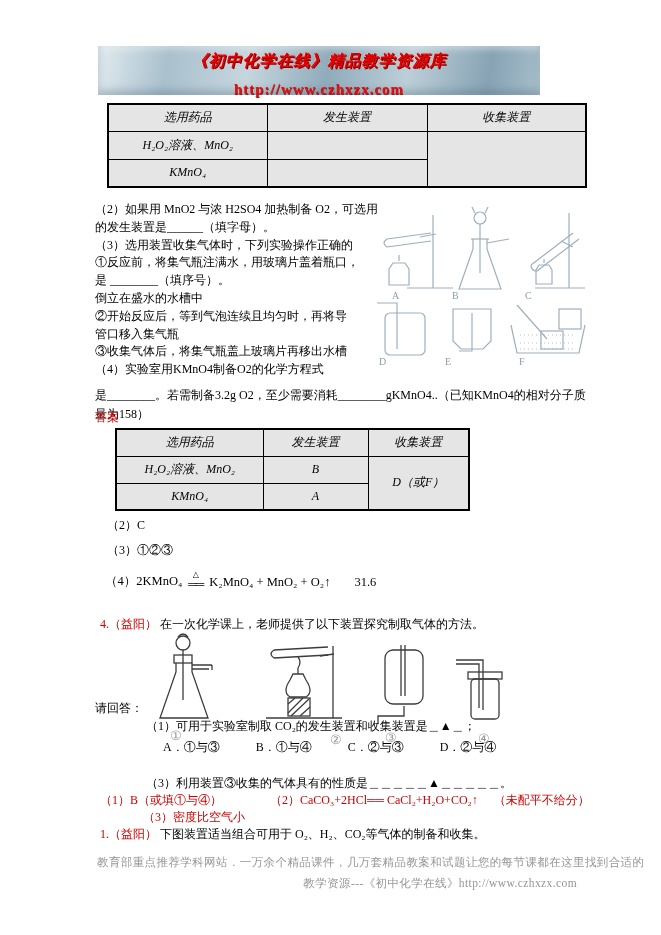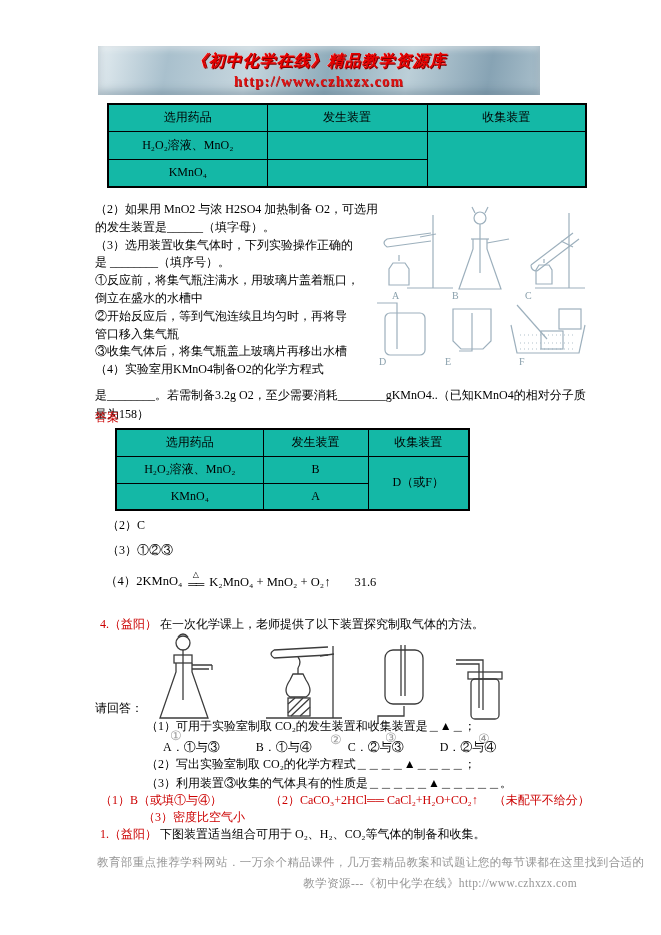--- a/index.html
+++ b/index.html
@@ -8,25 +8,25 @@
   .page { position:absolute; left:0; top:0; width:661px; height:935px; background:#fff; overflow:hidden; }
   .abs { position:absolute; }
   .line { white-space:nowrap; }
 
   
   .banner { left:98px; top:46px; width:442px; height:49px;
     background:linear-gradient(100deg,#e3ecf0 0%,#a9c0cd 16%,#c6d6de 34%,#8facbb 52%,#bccfd8 70%,#87a3b4 88%,#a9bfcb 100%);
     box-shadow:inset 0 -4px 8px rgba(60,90,110,.35), inset 0 3px 6px rgba(255,255,255,.5); }
   .banner-title { margin-top:5px; text-align:center; font-size:16px; font-weight:bold; font-style:italic;
     color:#e60000; letter-spacing:1px; text-shadow:1px 1px 0 #7d0000, -0.5px -0.5px 0 #ffc9c9; white-space:nowrap; }
-  .banner-url { margin-top:1px; text-align:center; font-size:15px; font-weight:bold; color:#e01010;
+  .banner-url { margin-top:9px; text-align:center; font-size:15px; font-weight:bold; color:#e01010;
     letter-spacing:1px; text-shadow:0.5px 0.5px 0 #8a1a1a; white-space:nowrap; }
 
   
-  table { border-collapse:collapse; table-layout:fixed; position:absolute; background:#14b8a6; }
+  table { border-collapse:collapse; table-layout:fixed; position:absolute; background:#e5e5e5;font-style:italic; }
   th, td { border:1px solid #000; font-size:12px; font-weight:normal; text-align:center; vertical-align:middle; padding:0; }
   .t1 { left:107px; top:103px; width:478px; border:2px solid #000; }
   .t1 col.c1{width:159px}.t1 col.c2{width:160px}.t1 col.c3{width:159px}
   .t1 tr.hd{height:27px}.t1 tr.r{height:28px}
   .t2 { left:115px; top:428px; width:353px; border:2px solid #000; }
   .t2 col.c1{width:147px}.t2 col.c2{width:105px}.t2 col.c3{width:101px}
   .t2 tr.hd{height:27px}.t2 tr.r{height:27px}
 
   
   .txt { font-size:12px; }
@@ -82,22 +82,22 @@
       <td>KMnO₄</td>
       <td></td>
     </tr>
   </tbody>
     </table>
 
   <div class="abs txt q3block">
     <div class="line">（2）如果用 MnO2 与浓 H2SO4 加热制备 O2，可选用</div>
     <div class="line">的发生装置是______（填字母）。</div>
     <div class="line">（3）选用装置收集气体时，下列实验操作正确的</div>
+    <div class="line">①反应前，将集气瓶注满水，用玻璃片盖着瓶口，</div>
     <div class="line">是 ________（填序号）。</div>
-    <div class="line">①反应前，将集气瓶注满水，用玻璃片盖着瓶口，</div>
     <div class="line">倒立在盛水的水槽中</div>
     <div class="line">②开始反应后，等到气泡连续且均匀时，再将导</div>
     <div class="line">管口移入集气瓶</div>
     <div class="line">③收集气体后，将集气瓶盖上玻璃片再移出水槽</div>
     <div class="line">（4）实验室用KMnO4制备O2的化学方程式</div>
   </div>
   <div class="abs txt q3wide">
     <div class="line">是________。若需制备3.2g O2，至少需要消耗________gKMnO4..（已知KMnO4的相对分子质</div>
     <div class="line">量为158）</div>
   </div>
@@ -226,21 +226,20 @@
     </g>
   </svg>
   <span class="abs fig2-label" style="left:170px;top:728px">①</span>
   <span class="abs fig2-label" style="left:330px;top:732px">②</span>
   <span class="abs fig2-label" style="left:385px;top:730px">③</span>
   <span class="abs fig2-label" style="left:478px;top:731px">④</span>
 
   <div class="abs txt line" style="left:95px;top:700px">请回答：</div>
   <div class="abs txt line" style="left:146px;top:718px">（1）可用于实验室制取 CO₂的发生装置和收集装置是＿▲＿；</div>
   <div class="abs txt line" style="left:163px;top:739px">A．①与③　　　B．①与④　　　C．②与③　　　D．②与④</div>
-  <div class="abs txt line" style="left:146px;top:756px">（2）写出实验室制取 CO₂的化学方程式＿＿＿＿▲＿＿＿＿；</div>
   <div class="abs txt line" style="left:146px;top:775px">（3）利用装置③收集的气体具有的性质是＿＿＿＿＿▲＿＿＿＿＿。</div>
 
   <div class="abs txt line red" style="left:100px;top:792px">
     <span>（1）B（或填①与④）</span>
     <span style="display:inline-block;width:42px"></span>
     <span>（2）CaCO₃+2HCl══ CaCl₂+H₂O+CO₂↑</span>
     <span style="display:inline-block;width:10px"></span>
     <span>（未配平不给分）</span>
   </div>
   <div class="abs txt line red" style="left:143px;top:809px">（3）密度比空气小</div>

